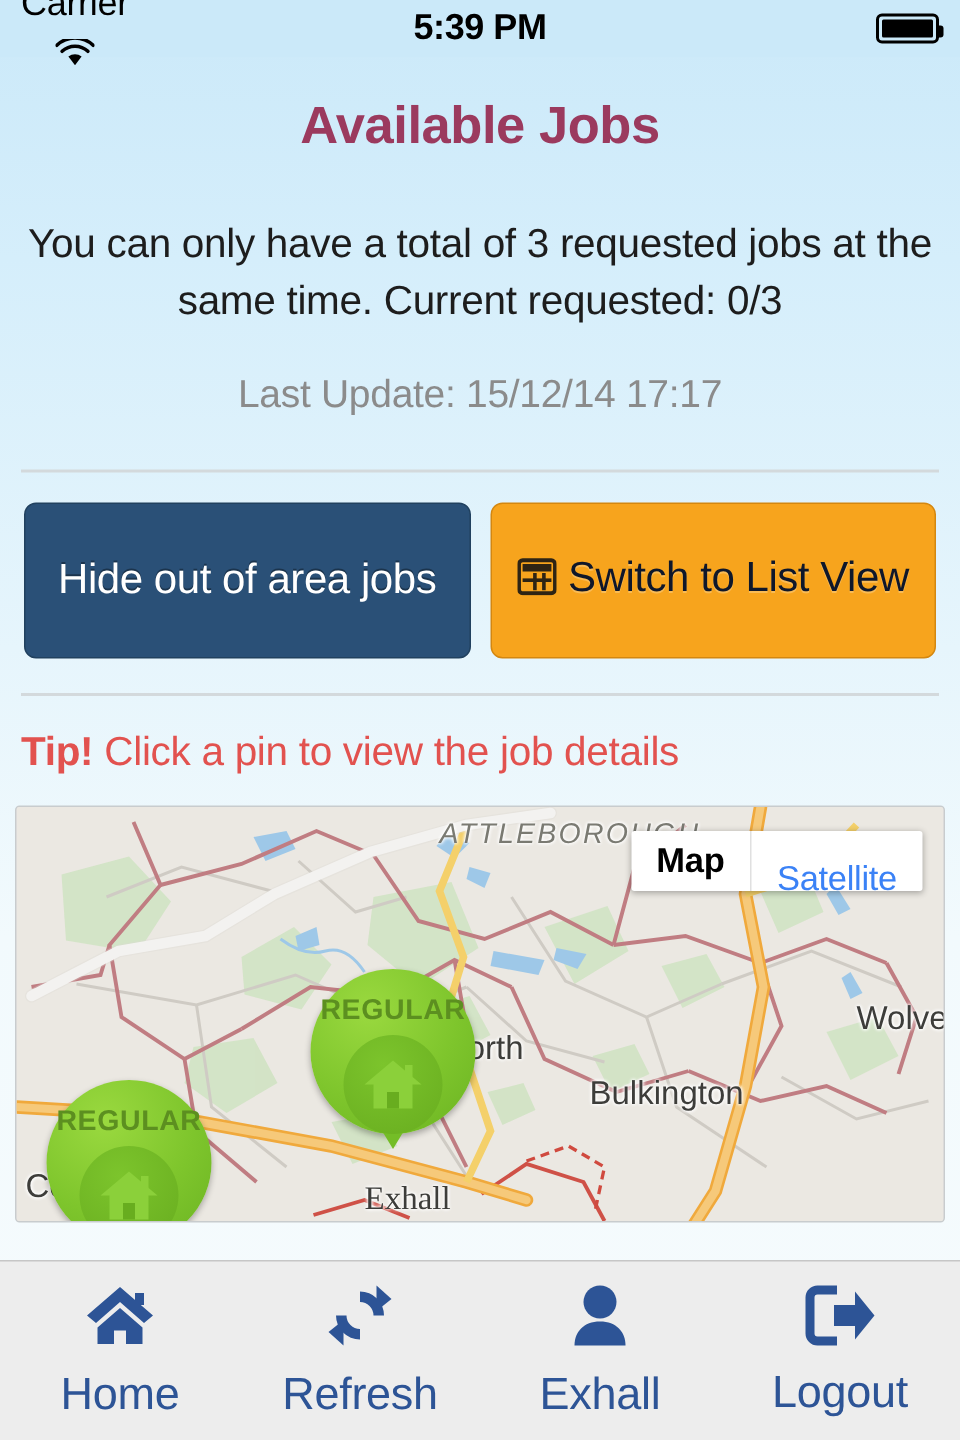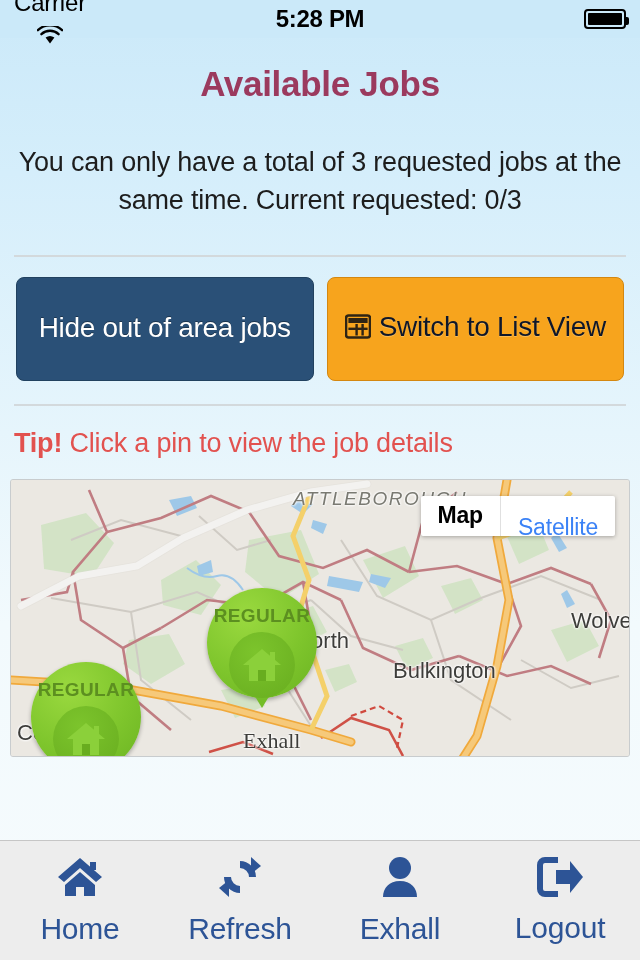--- a/index.html
+++ b/index.html
@@ -236,30 +236,31 @@
     <div class="sb-left">
       <span class="sb-carrier">Carrier</span>
       <span class="wifi-icon">
         <svg width="26" height="19" viewBox="0 0 26 19">
           <path d="M13 17.5 L8.6 11.6 A7.4 7.4 0 0 1 17.4 11.6 Z" fill="#000"></path>
           <path d="M4.4 8.2 A12.6 12.6 0 0 1 21.6 8.2" stroke="#000" stroke-width="2.4" fill="none" stroke-linecap="round"></path>
           <path d="M0.9 4.2 A17.6 17.6 0 0 1 25.1 4.2" stroke="#000" stroke-width="2.4" fill="none" stroke-linecap="round"></path>
         </svg>
       </span>
     </div>
-    <div class="sb-time">5:28 PM</div>
+    <div class="sb-time">5:39 PM</div>
     <div class="sb-right">
       <div class="battery">
         <div class="battery-fill"></div>
       </div>
     </div>
   </div>
 
   <div class="page-title">Available Jobs</div>
   <div class="intro">You can only have a total of 3 requested jobs at the same time. Current requested: 0/3</div>
+  <div class="last-update">Last Update: 15/12/14 17:17</div>
 
   <div class="rule first"></div>
 
   <div class="btn-row">
     <div class="btn btn-dark">
       <span>Hide out of area jobs</span>
     </div>
     <div class="btn btn-orange">
       <span class="btn-inner">
         <span class="grid-icon">

